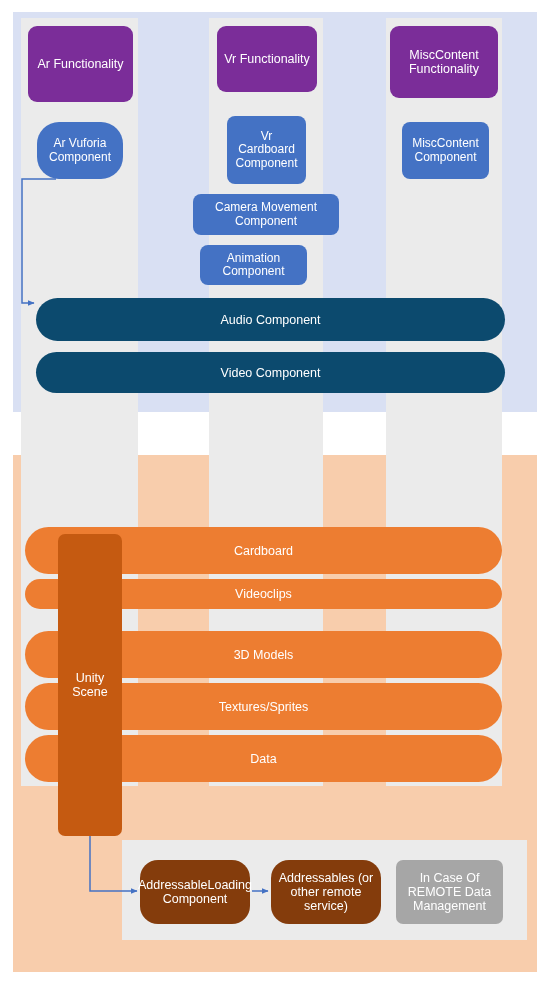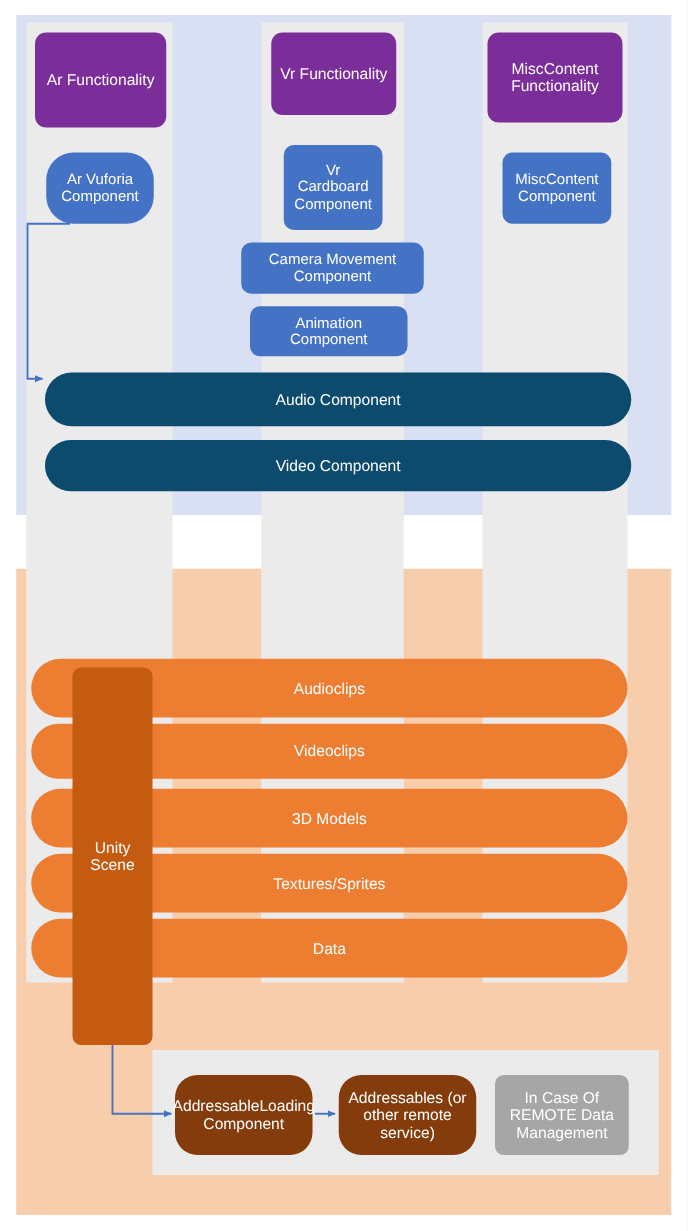--- a/index.html
+++ b/index.html
@@ -41,29 +41,29 @@
   <div class="gcol" style="left:209px;top:18px;width:114px;height:768px;"></div>
   <div class="gcol" style="left:386px;top:18px;width:116px;height:768px;"></div>
 
   <div class="node purple" style="left:28px;top:26px;width:105px;height:76px;">Ar Functionality</div>
   <div class="node purple" style="left:217px;top:26px;width:100px;height:66px;">Vr Functionality</div>
   <div class="node purple" style="left:390px;top:26px;width:108px;height:72px;">MiscContent Functionality</div>
 
   <div class="node blue" style="left:37px;top:122px;width:86px;height:57px;border-radius:22px;">Ar Vuforia Component</div>
   <div class="node blue" style="left:193px;top:194px;width:146px;height:41px;">Camera Movement Component</div>
   <div class="node blue" style="left:227px;top:116px;width:79px;height:68px;">Vr Cardboard Component</div>
-  <div class="node blue" style="left:200px;top:245px;width:126px;height:40px;">Animation Component</div>
+  <div class="node blue" style="left:200px;top:245px;width:107px;height:40px;">Animation Component</div>
   <div class="node blue" style="left:402px;top:122px;width:87px;height:57px;">MiscContent Component</div>
 
   <div class="node pill-blue" style="left:36px;top:298px;width:469px;height:43px;">Audio Component</div>
   <div class="node pill-blue" style="left:36px;top:352px;width:469px;height:41px;">Video Component</div>
 
 
-  <div class="node pill-orange" style="left:25px;top:527px;width:477px;height:47px;">Audioclips</div>
-  <div class="node pill-orange" style="left:25px;top:579px;width:477px;height:44px;text-align:right;">Videoclips</div>
+  <div class="node pill-orange" style="left:25px;top:527px;width:477px;height:47px;">Cardboard</div>
+  <div class="node pill-orange" style="left:25px;top:579px;width:477px;height:30px;text-align:right;">Videoclips</div>
   <div class="node pill-orange" style="left:25px;top:631px;width:477px;height:47px;">3D Models</div>
   <div class="node pill-orange" style="left:25px;top:683px;width:477px;height:47px;">Textures/Sprites</div>
   <div class="node pill-orange" style="left:25px;top:735px;width:477px;height:47px;">Data</div>
 
   <div class="node darkorange" style="left:58px;top:534px;width:64px;height:302px;">Unity Scene</div>
 
   <div class="greybox" style="left:122px;top:840px;width:405px;height:100px;"></div>
   <div class="node brown" style="left:140px;top:860px;width:110px;height:64px;">AddressableLoading Component</div>
   <div class="node brown" style="left:271px;top:860px;width:110px;height:64px;">Addressables (or other remote service)</div>
   <div class="node grey" style="left:396px;top:860px;width:107px;height:64px;">In Case Of REMOTE Data Management</div>

